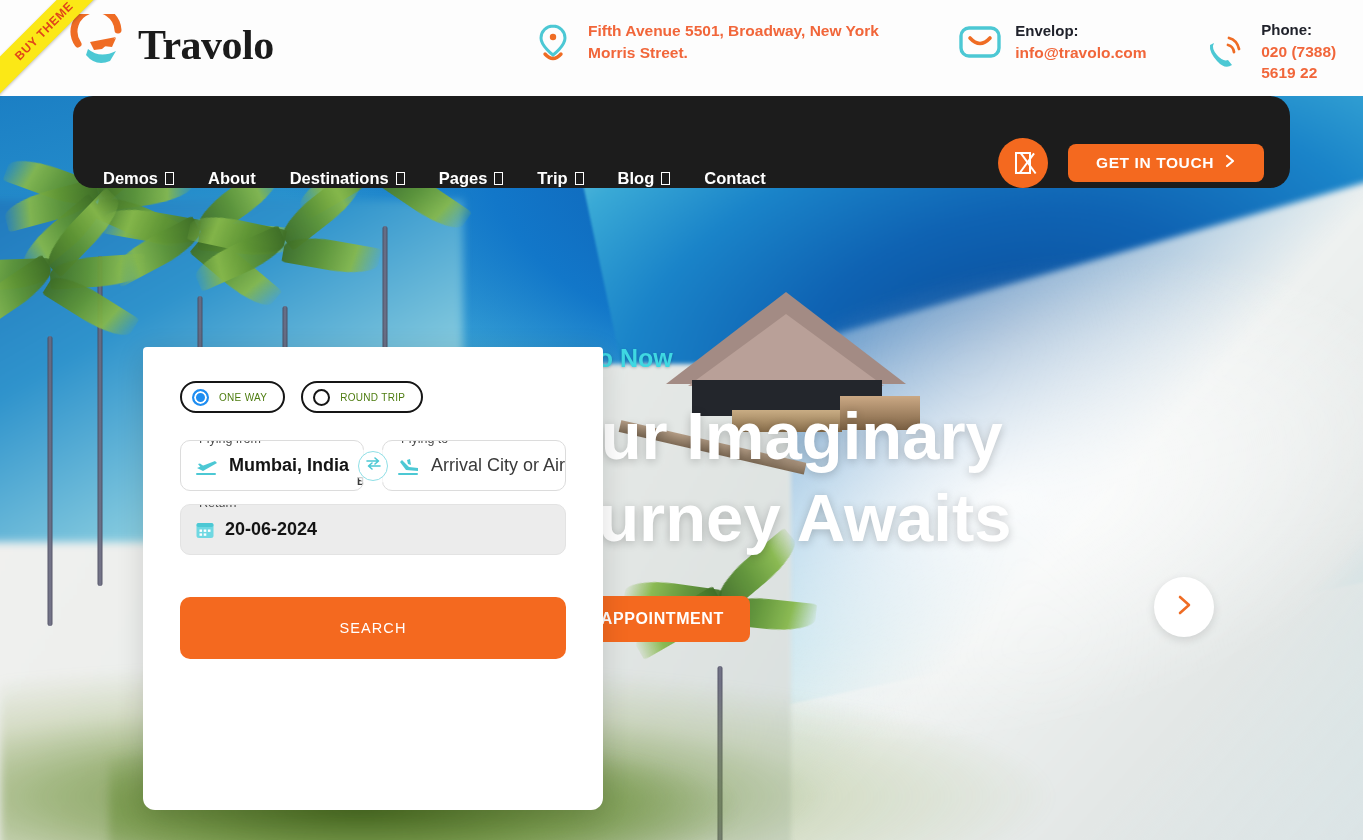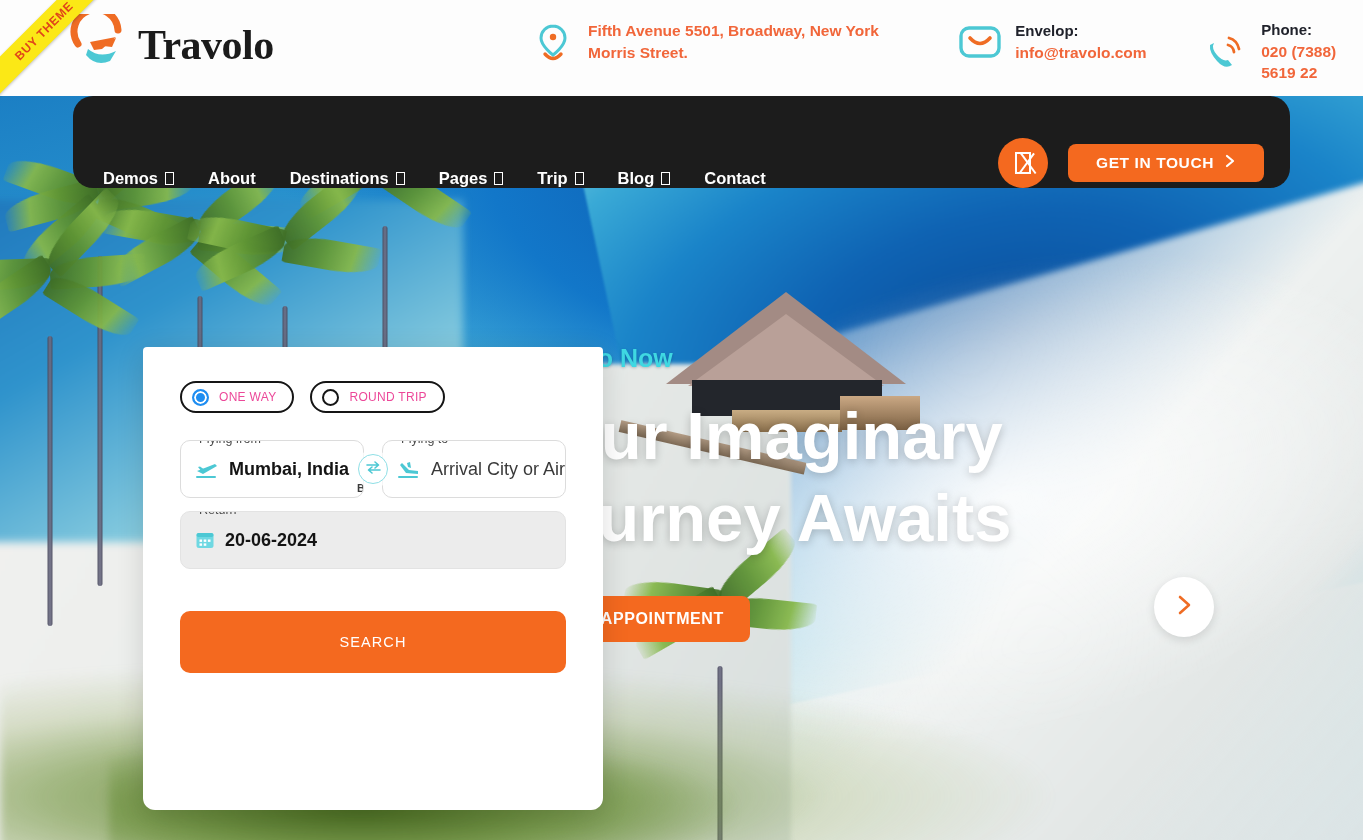--- a/index.html
+++ b/index.html
@@ -213,25 +213,25 @@
     padding: 34px 37px 0 37px;
   }
   .trip-types { display: flex; gap: 16px; margin-bottom: 27px; }
   .trip-pill {
     display: flex; align-items: center; gap: 10px;
     height: 32px; padding: 0 16px 0 10px;
     border: 2px solid #151515; border-radius: 999px; cursor: pointer; background: #fff;
   }
   .radio { width: 17px; height: 17px; border-radius: 50%; border: 2px solid #151515; background: #fff; }
   .radio.on { background: #1f8ef1; border-color: #1f8ef1; box-shadow: inset 0 0 0 2px #fff, inset 0 0 0 10px #1f8ef1; }
-  .trip-label { font-size: 12px; font-weight: 500; color: #ec4899; letter-spacing: .3px; }
+  .trip-label { font-size: 10px; font-weight: 500; color: #4d7c0f; letter-spacing: .3px; }
 
   .row { display: flex; gap: 18px; position: relative; margin-bottom: 13px; }
   .field {
-    position: relative; flex: 1; height: 58px;
+    position: relative; flex: 1; height: 51px;
     border: 1px solid #dcdcdc; border-radius: 10px; background: #fff;
     display: flex; align-items: center; padding: 0 14px; gap: 10px; overflow: hidden;
   }
   .field.disabled { background: #ececec; border-color: #e3e3e3; }
   .field-legend {
     position: absolute; left: 13px; top: -9px; background: #fff; padding: 0 5px;
     font-size: 12.5px; color: #4b4b4b;
   }
   .field.disabled .field-legend { background: linear-gradient(#fff 52%, #ececec 52%); }
   .field-icon { flex: 0 0 auto; display:flex; align-items:center; }

